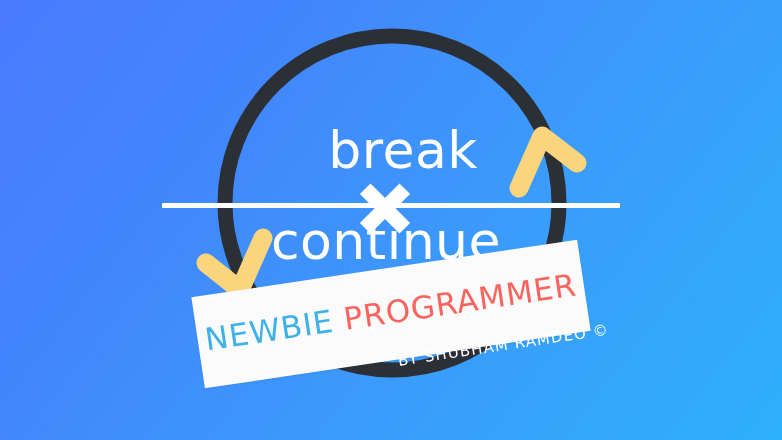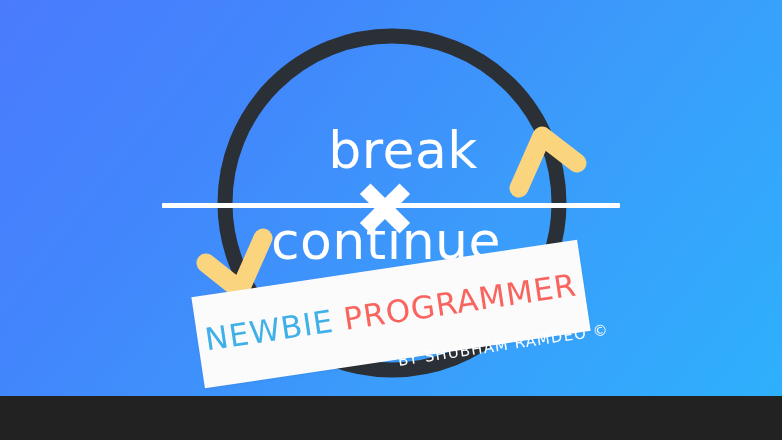--- a/index.html
+++ b/index.html
@@ -4,21 +4,21 @@
 <title>break vs continue</title>
 <style>
   html, body {
     margin: 0;
     padding: 0;
     background: #222;
   }
   #stage {
     position: relative;
     width: 782px;
-    height: 396px;
+    height: 440px;
     overflow: hidden;
     font-family: "DejaVu Sans", "Liberation Sans", sans-serif;
     background: linear-gradient(128deg, #4a7bfd 0%, #4286fc 28%, #3b9bfb 60%, #2eb0fc 100%);
   }
 
   
   .loop-svg {
     position: absolute;
     left: 0; top: 0;
     width: 782px;

